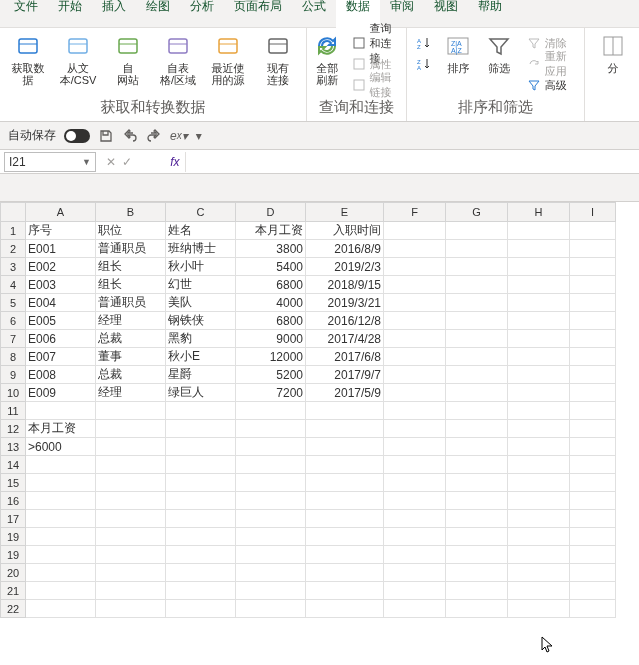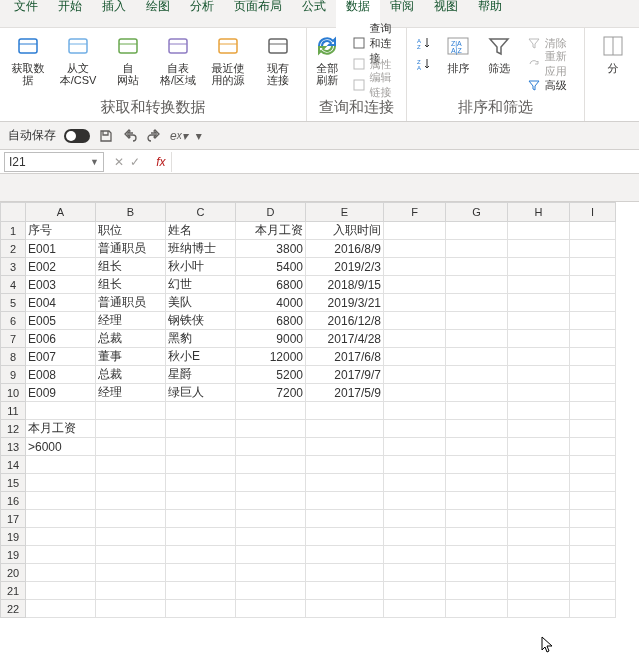--- a/index.html
+++ b/index.html
@@ -22,23 +22,23 @@
 .ic-sm { width:14px; height:14px; display:inline-block; }
 
 
 .qat { background:#f3f2f1; height:28px; display:flex; align-items:center; gap:8px; padding:0 8px; border-bottom:1px solid #d2d0ce;}
 .qat .toggle { width:26px; height:14px; border-radius:7px; background:#323130; position:relative; }
 .qat .toggle::after{content:"";position:absolute;left:2px;top:2px;width:10px;height:10px;border-radius:50%;background:#fff;}
 .qat .qbtn { cursor:pointer; color:#605e5c; display:flex; align-items:center; }
 
 
 .fxbar { height:24px; display:flex; align-items:center; border-bottom:1px solid #d2d0ce; background:#fff;}
-.namebox { width:100px; border:1px solid #bdbdbd; height:20px; margin:2px 0 2px 4px; display:flex; align-items:center; justify-content:space-between; padding:0 4px; font-size:12px;}
+.namebox { width:92px; border:1px solid #bdbdbd; height:20px; margin:2px 0 2px 4px; display:flex; align-items:center; justify-content:space-between; padding:0 4px; font-size:12px;}
 .fxbtns { display:flex; gap:6px; padding:0 10px; color:#a19f9d;}
-.fxlabel { font-style:italic; color:#b91c1c; padding:0 6px;}
+.fxlabel { font-style:italic; color:#4c1d95; padding:0 6px;margin-left:22px;}
 .fxinput { flex:1; height:20px; border-left:1px solid #e1dfdd; padding:0 6px;}
 
 .spacer { height:28px; background:#f3f2f1; border-bottom:1px solid #d2d0ce;}
 
 
 .grid { display:flex; }
 .rowhdrs { display:flex; flex-direction:column; }
 .corner { width:26px; height:20px; background:#f3f2f1; border:1px solid #d4d4d4; }
 .rowhdr { width:26px; height:18px; background:#f3f2f1; border:1px solid #d4d4d4; border-top:none; display:flex; align-items:center; justify-content:center; font-size:11px; color:#333;}
 .cols { display:flex; flex-direction:column; }

